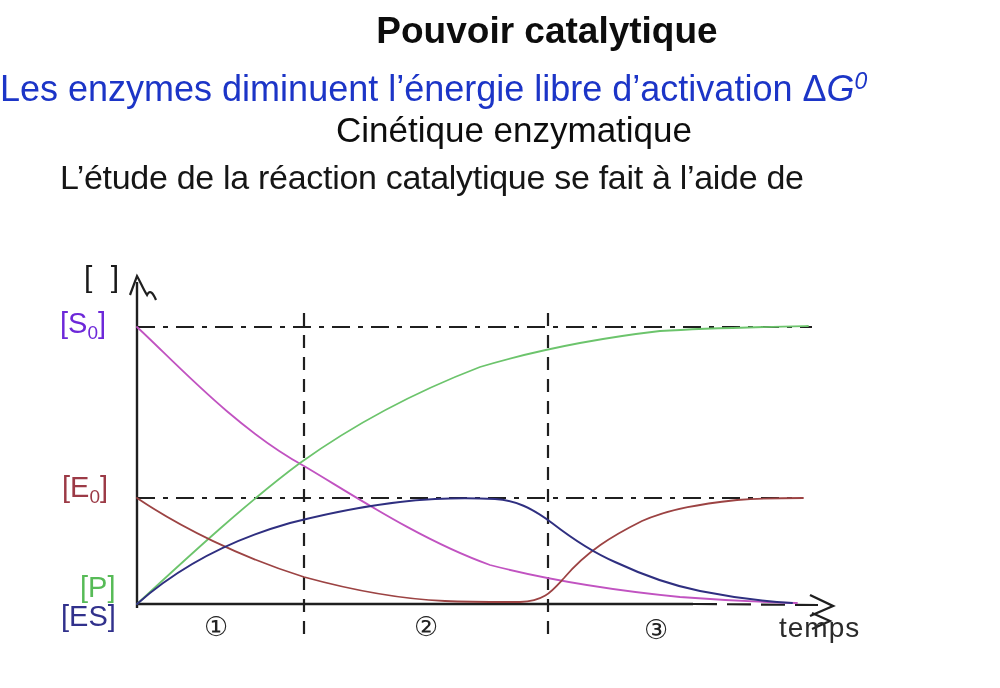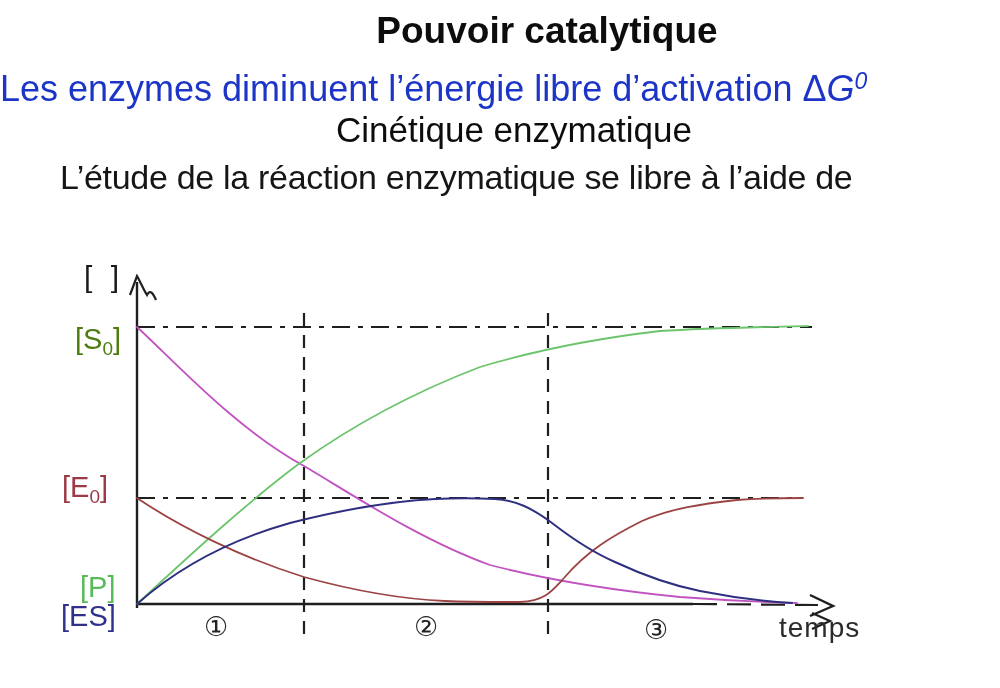--- a/index.html
+++ b/index.html
@@ -23,41 +23,41 @@
   }
   .body-text{
     position:absolute;left:60px;top:156px;width:900px;
     font-size:34px;line-height:43px;color:#161616;letter-spacing:-0.3px;
   }
   .chart-area{position:absolute;left:0;top:0;width:1000px;height:688px;}
   svg{position:absolute;left:0;top:0;}
   .chart-label{position:absolute;font-size:29px;white-space:nowrap;}
   .chart-label sub{font-size:19px;vertical-align:-6px;}
   .y-unit-label{left:84px;top:260px;color:#1a1a1a;font-size:30px;letter-spacing:5px;}
-  .s0-label{left:75px;top:307px;color:#4d7c0f;margin-top:16px;}
+  .s0-label{left:60px;top:307px;color:#6d28d9;}
   .e0-label{left:62px;top:471px;color:#9c3a46;text-align:center;}
   .p-label{left:80px;top:571px;color:#57bb57;}
   .es-label{left:61px;top:600px;color:#31318c;text-align:right;}
   .phase-label{position:absolute;font-size:27px;color:#222;}
   .phase-1{left:204px;top:611px;}
   .phase-2{left:414px;top:611px;}
   .phase-3{left:644px;top:614px;}
   .temps-label{position:absolute;left:779px;top:612px;font-size:28px;color:#2b2b2b;letter-spacing:1px;}
 </style>
 </head>
 <body>
 
 <div class="slide-title">Pouvoir catalytique</div>
 
 <div class="subtitle"><span>Les enzymes diminuent l’énergie libre d’activation </span><span class="dg-delta">Δ</span><span class="dg-g">G</span><sup>0</sup></div>
 
 <div class="heading2">Cinétique enzymatique</div>
 
 <div class="body-text">
-  <div>L’étude de la réaction enzymatique se libre à l’aide de</div>
+  <div>L’étude de la réaction catalytique se fait à l’aide de</div>
 </div>
 
 <div class="chart-area">
   <svg width="1000" height="688" viewBox="0 0 1000 688">
 
     <line x1="137" y1="327" x2="812" y2="327" stroke="#1f1f1f" stroke-width="2.2" stroke-dasharray="18 8 5 8"></line>
     <line x1="137" y1="498" x2="800" y2="498" stroke="#1f1f1f" stroke-width="2.2" stroke-dasharray="18 8 5 8"></line>
     <line x1="304" y1="313" x2="304" y2="639" stroke="#1f1f1f" stroke-width="2.2" stroke-dasharray="13 9"></line>
     <line x1="548" y1="313" x2="548" y2="639" stroke="#1f1f1f" stroke-width="2.2" stroke-dasharray="13 9"></line>
 

